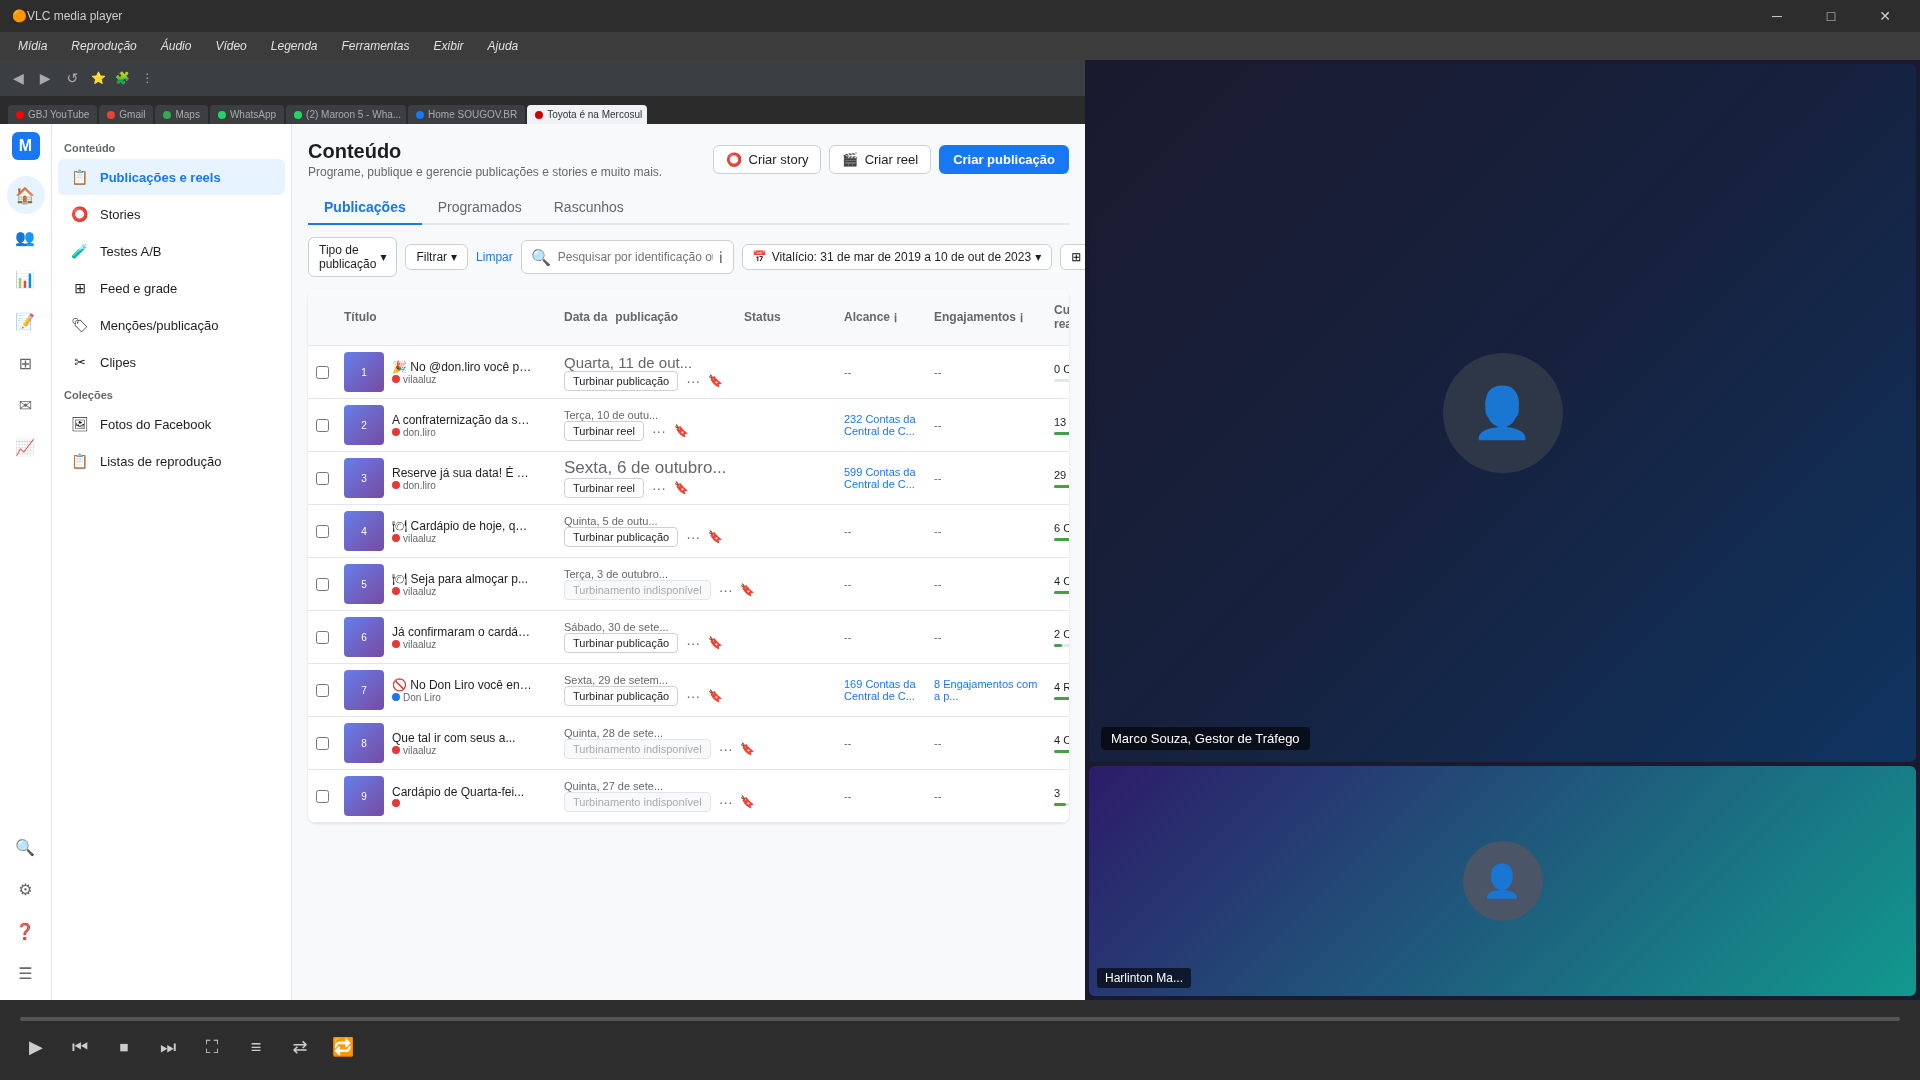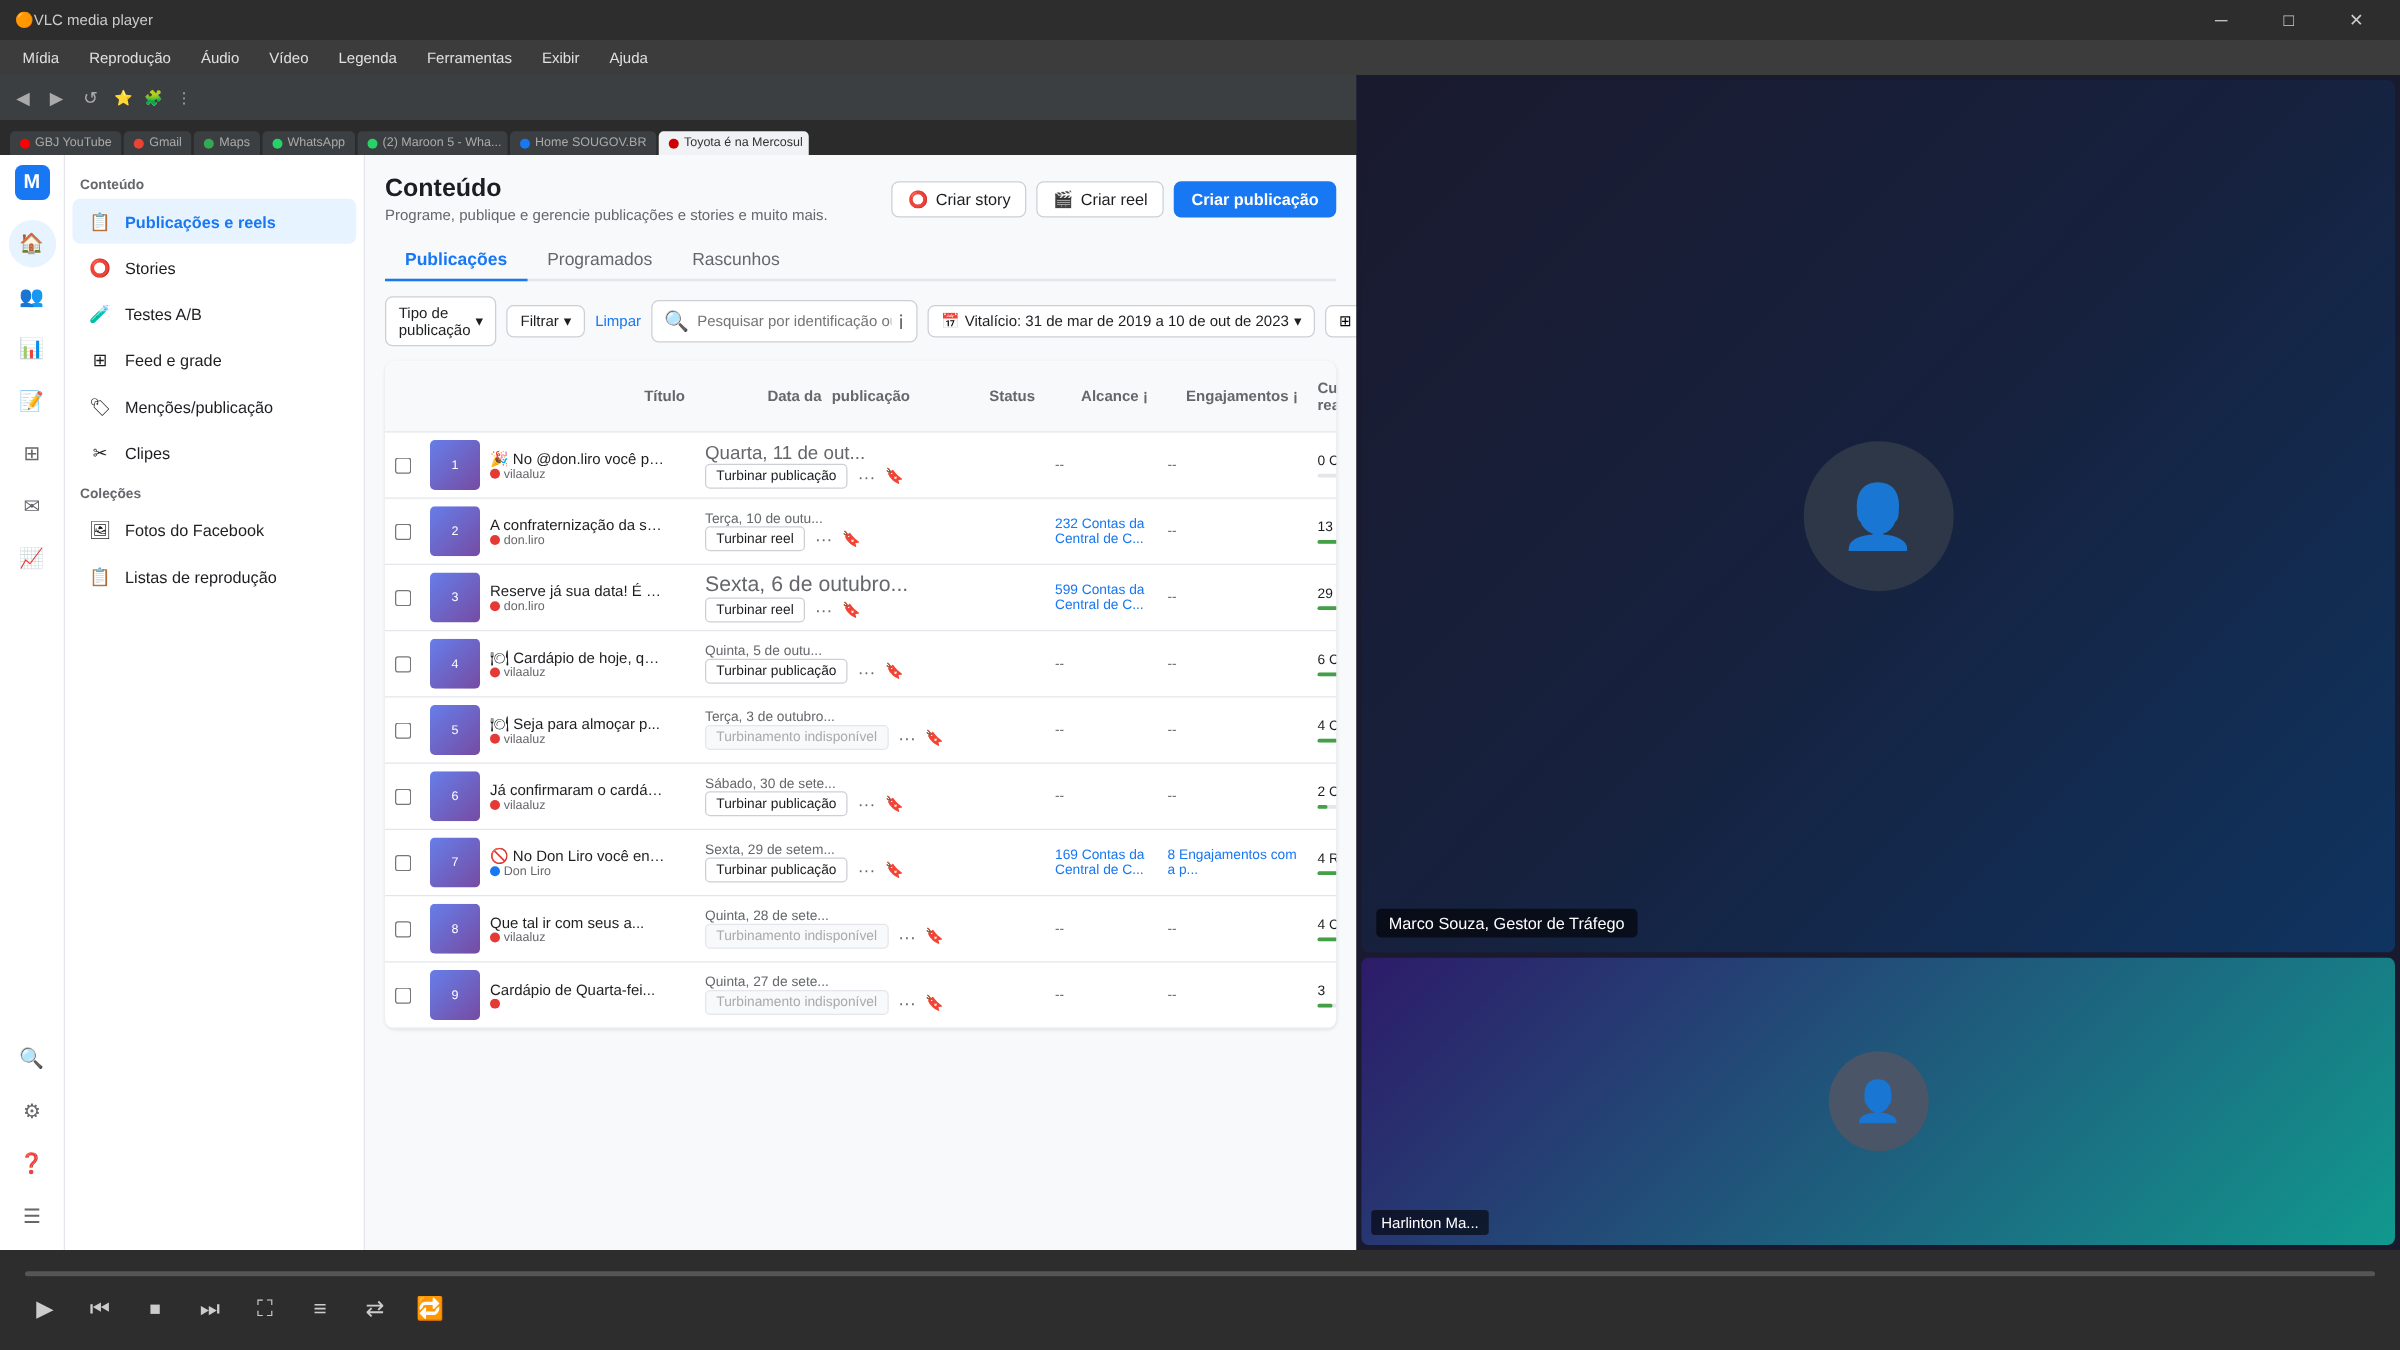--- a/index.html
+++ b/index.html
@@ -27,20 +27,21 @@
       align-items: center;
       padding: 0 8px;
       gap: 4px;
     }
     .vlc-menu-item {
       color: #e0e0e0;
       font-size: 12px;
       padding: 4px 10px;
       cursor: pointer;
       border-radius: 3px;
+      font-style: italic;
     }
 
     
     .main-area {
       display: flex;
       width: 1920px;
       height: calc(1080px - 32px - 28px - 80px);
     }
 
     
@@ -279,21 +280,20 @@
       padding: 8px 0;
     }
     .th {
       padding: 6px 8px;
       font-size: 12px;
       font-weight: 600;
       color: #65676b;
       display: flex;
       align-items: center;
       gap: 4px;
-      justify-content: flex-end;
     }
     .table-row {
       display: grid;
       grid-template-columns: 28px 220px 180px 100px 90px 120px 120px 120px 60px;
       border-bottom: 1px solid #e4e6eb;
       align-items: center;
       min-height: 52px;
       cursor: pointer;
     }
     .td { padding: 6px 8px; font-size: 12px; color: #1c1e21; }

